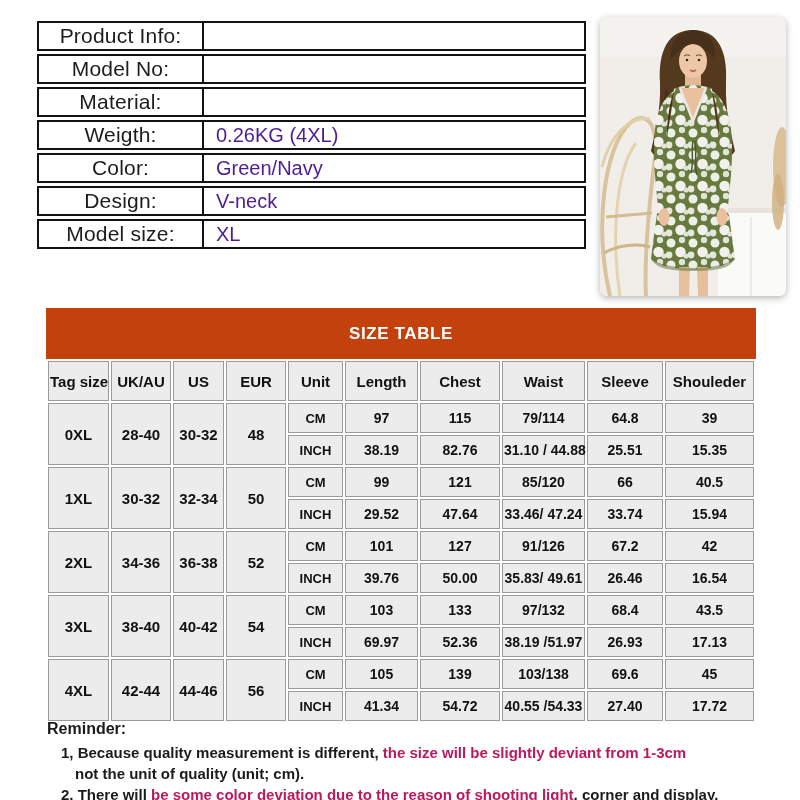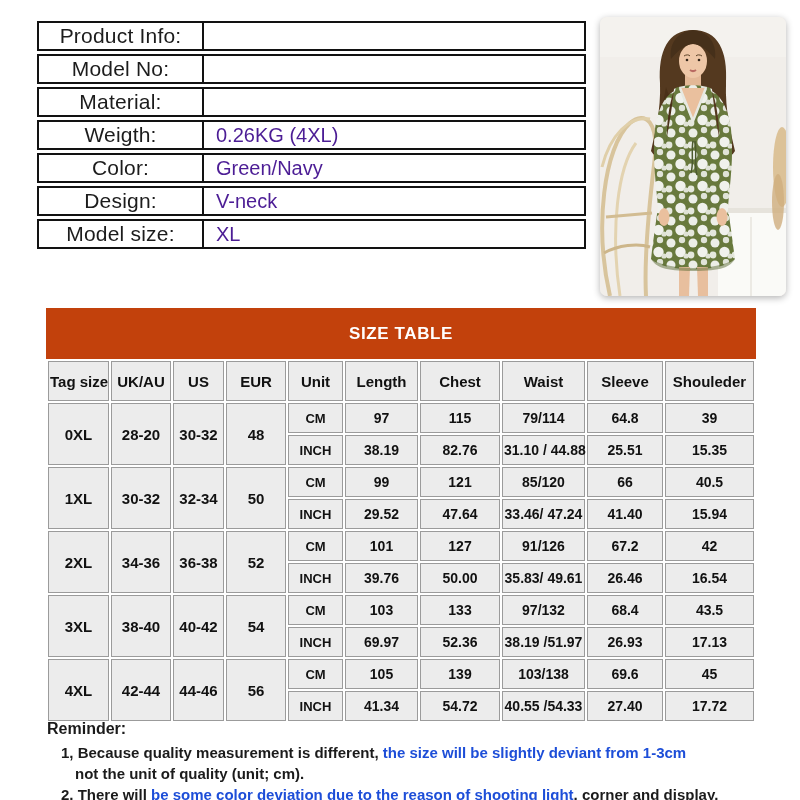--- a/index.html
+++ b/index.html
@@ -24,21 +24,21 @@
   table.size td { background:#ececec; border:1px solid #9b9b9b; text-align:center; vertical-align:middle; color:#111; font-weight:600; font-size:14px; white-space:nowrap; overflow:visible; height:30px; padding:0 1px; }
   table.size tr.hdr td { font-weight:700; font-size:15px; height:40px; }
   table.size td.unit { font-size:13px; }
   table.size td.span2 { font-size:15px; }
 
   
   .reminder { position:absolute; left:47px; top:720px; width:740px; color:#1b1b1b; }
   .rem-title { font-size:16px; font-weight:700; margin-bottom:4px; }
   .rem-line { font-size:15px; font-weight:600; line-height:21px; margin-left:14px; }
   .rem-line.wrap2 { margin-left:28px; }
-  .red { color:#1d4ed8; }
+  .red { color:#be185d; }
 </style>
 </head>
 <body>
 
 <div class="canvas">
 
   <div class="info-table">
     <div class="info-row">
       <div class="info-label">Product Info:</div>
       <div class="info-value"></div>
@@ -177,21 +177,21 @@
           <td>Unit</td>
           <td>Length</td>
           <td>Chest</td>
           <td>Waist</td>
           <td>Sleeve</td>
           <td>Shouleder</td>
         </tr>
 
         <tr>
           <td rowspan="2" class="span2">0XL</td>
-          <td rowspan="2" class="span2">28-20</td>
+          <td rowspan="2" class="span2">28-40</td>
           <td rowspan="2" class="span2">30-32</td>
           <td rowspan="2" class="span2">48</td>
           <td class="unit">CM</td>
           <td>97</td>
           <td>115</td>
           <td>79/114</td>
           <td>64.8</td>
           <td>39</td>
         </tr>
         <tr>
@@ -213,21 +213,21 @@
           <td>121</td>
           <td>85/120</td>
           <td>66</td>
           <td>40.5</td>
         </tr>
         <tr>
           <td class="unit">INCH</td>
           <td>29.52</td>
           <td>47.64</td>
           <td>33.46/ 47.24</td>
-          <td>41.40</td>
+          <td>33.74</td>
           <td>15.94</td>
         </tr>
 
         <tr>
           <td rowspan="2" class="span2">2XL</td>
           <td rowspan="2" class="span2">34-36</td>
           <td rowspan="2" class="span2">36-38</td>
           <td rowspan="2" class="span2">52</td>
           <td class="unit">CM</td>
           <td>101</td>

